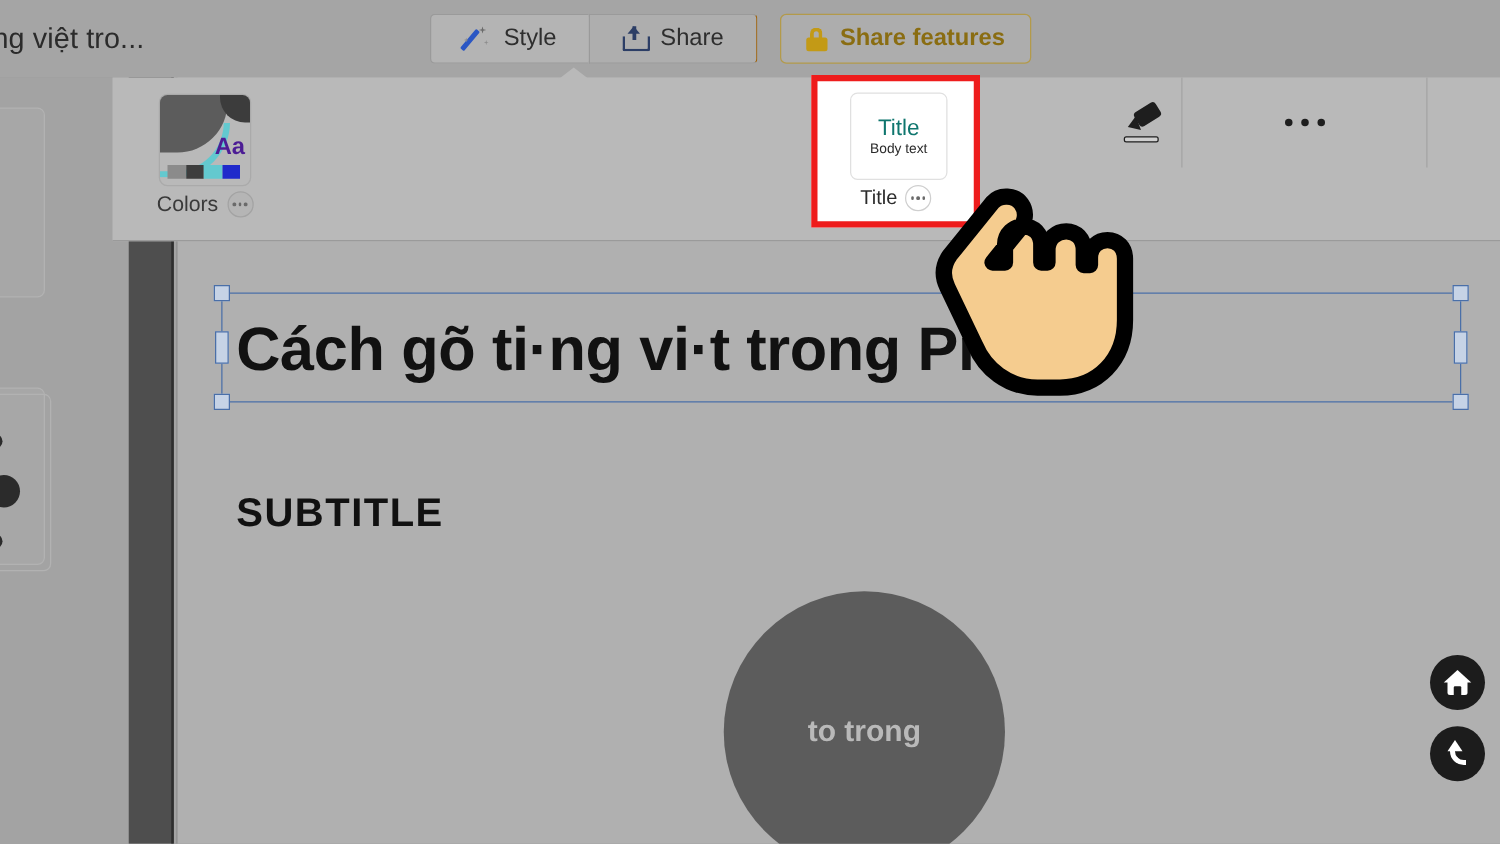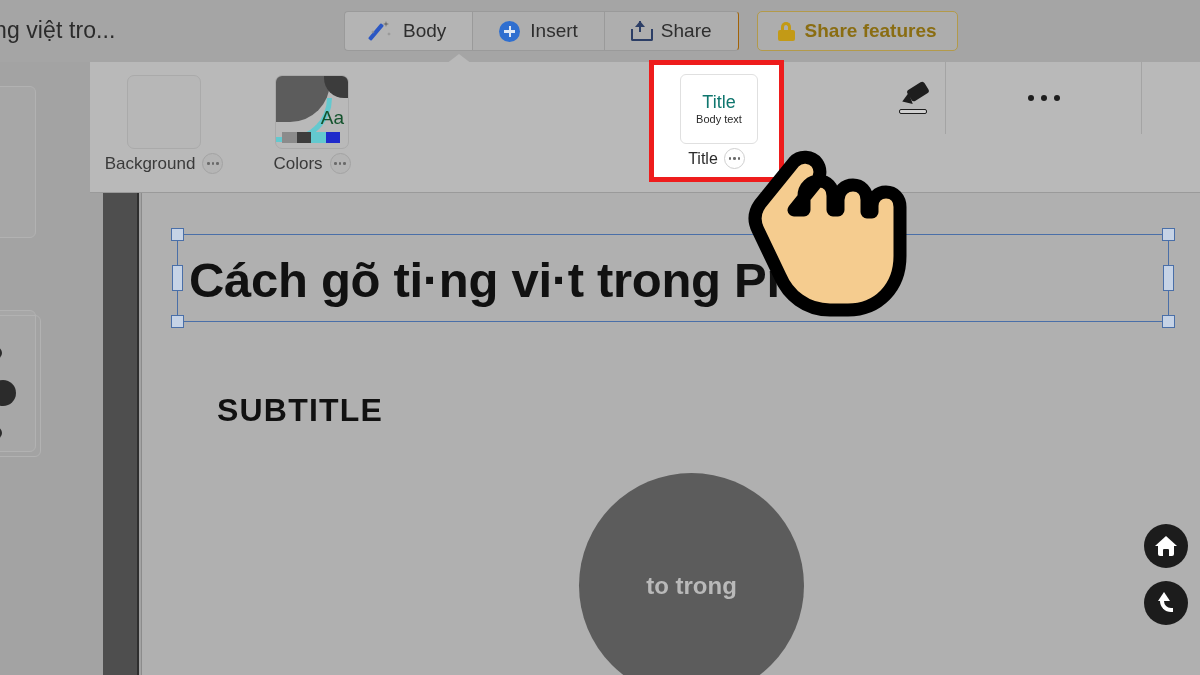--- a/index.html
+++ b/index.html
@@ -128,21 +128,21 @@
 
   
   .ts-sq{position:absolute;left:13px;top:17px;width:27px;height:27px;background:#4d4d4d;border-radius:4px;}
   .ts-ci{position:absolute;left:29px;top:27px;width:31px;height:31px;background:#5a5a5a;border-radius:50%;border:2px solid #8e8e8e;box-sizing:border-box;}
 
   
   .col-thumb{background:#b9b9b9;}
   .col-big{position:absolute;left:-2px;top:-10px;width:56px;height:56px;background:#5c5c5c;border-radius:0 0 40px 0;}
   .col-curve{position:absolute;left:-6px;top:22px;width:62px;height:44px;border:5px solid #63c9cf;border-top:none;border-left:none;border-radius:0 0 44px 0;box-sizing:border-box;}
   .col-dark{position:absolute;right:-4px;top:-6px;width:28px;height:28px;background:#3c3c3c;border-radius:0 0 0 20px;}
-  .col-aa{position:absolute;right:4px;top:32px;font-size:19px;font-weight:400;color:#14532d;line-height:1;}
+  .col-aa{position:absolute;right:4px;top:32px;font-size:19px;font-weight:700;color:#4c1d95;line-height:1;}
   .col-sw{position:absolute;left:6px;bottom:5px;display:flex;height:11px;width:58px;}
   .col-sw i{flex:1;display:block;}
 
   
   .textcard-wrap{
     position:absolute;left:649px;top:60px;width:135px;height:122px;
     border:5px solid #ee1c1c;background:#ffffff;box-sizing:border-box;
     z-index:7;
   }
   .tc-thumb{
@@ -229,21 +229,21 @@
   .h-ml{left:-6px;top:50%;margin-top:-13px;width:11px;height:26px;}
   .h-mr{right:-6px;top:50%;margin-top:-13px;width:11px;height:26px;}
 
   .slide-title{
     position:absolute;left:47px;top:182px;width:1000px;
     font-size:49px;font-weight:700;color:#111;letter-spacing:-.3px;
     white-space:nowrap;line-height:72px;
   }
   .slide-subtitle{
     position:absolute;left:47px;top:330px;
-    font-size:32px;font-weight:700;color:#111;letter-spacing:1.2px;margin-left:28px;
+    font-size:32px;font-weight:700;color:#111;letter-spacing:1.2px;
   }
   .circle-shape{
     position:absolute;left:437px;top:411px;width:225px;height:225px;
     border-radius:50%;background:#5c5c5c;
     display:flex;flex-direction:column;align-items:center;justify-content:center;
   }
   .circle-shape span{
     font-size:24px;color:#b9b9b9;font-weight:600;line-height:33px;text-align:center;
   }
 
@@ -284,25 +284,21 @@
   <div class="doc-title">ng việt tro...</div>
 
   <div class="tabs">
     <div class="tab active">
       <span class="wand">
         <span class="stick"></span>
           <span class="tip"></span>
         <span class="sp sp1"></span>
           <span class="sp sp2"></span>
       </span>
-      <span>Body</span>
-    </div>
-    <div class="tab">
-      <span class="plus-ico"></span>
-      <span>Insert</span>
+      <span>Style</span>
     </div>
     <div class="tab last-plain">
       <span class="share-ico">
         <span class="tray"></span>
           <span class="arr"></span>
           <span class="arrhead"></span>
       </span>
       <span>Share</span>
     </div>
     <div class="tab-unlock">
@@ -362,31 +358,20 @@
     </div>
   </div>
 </div>
 
 <div class="darkstrip-top"></div>
 
 <div class="stylepanel">
 
   <div class="panel-items">
 
-    <div class="p-item">
-      <div class="p-thumb"></div>
-      <div class="p-caption">
-        <span>Background</span>
-        <span class="dots-badge">
-            <i></i>
-            <i></i>
-            <i></i>
-          </span>
-      </div>
-    </div>
 
 
     <div class="p-item">
       <div class="p-thumb col-thumb">
         <span class="col-big"></span>
         <span class="col-curve"></span>
         <span class="col-dark"></span>
         <span class="col-aa">Aa</span>
         <span class="col-sw">
           <i style="background:#8b8b8b"></i>

